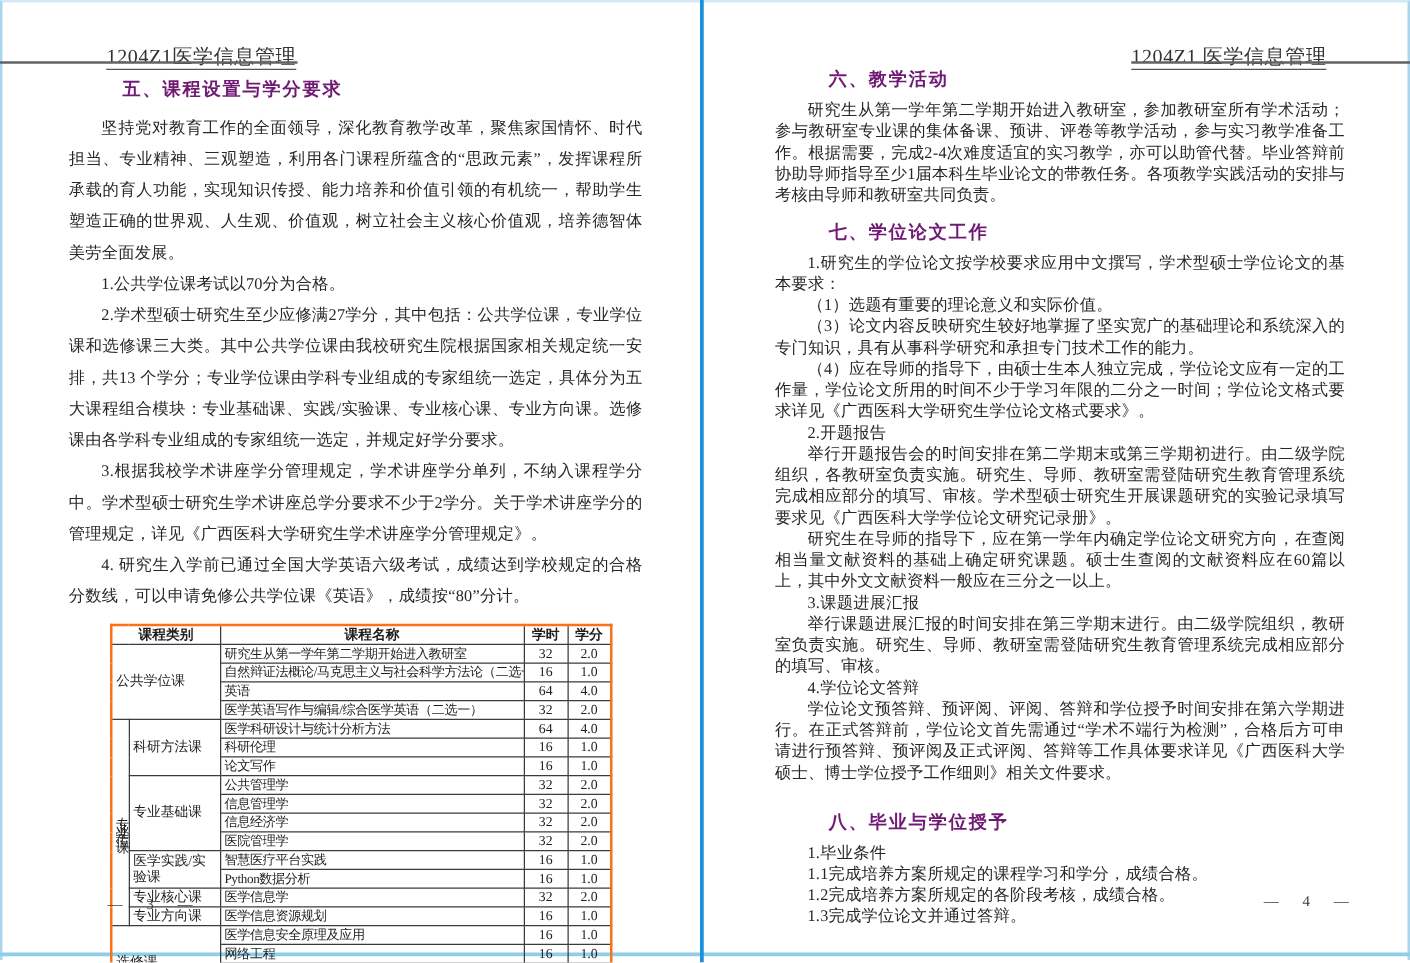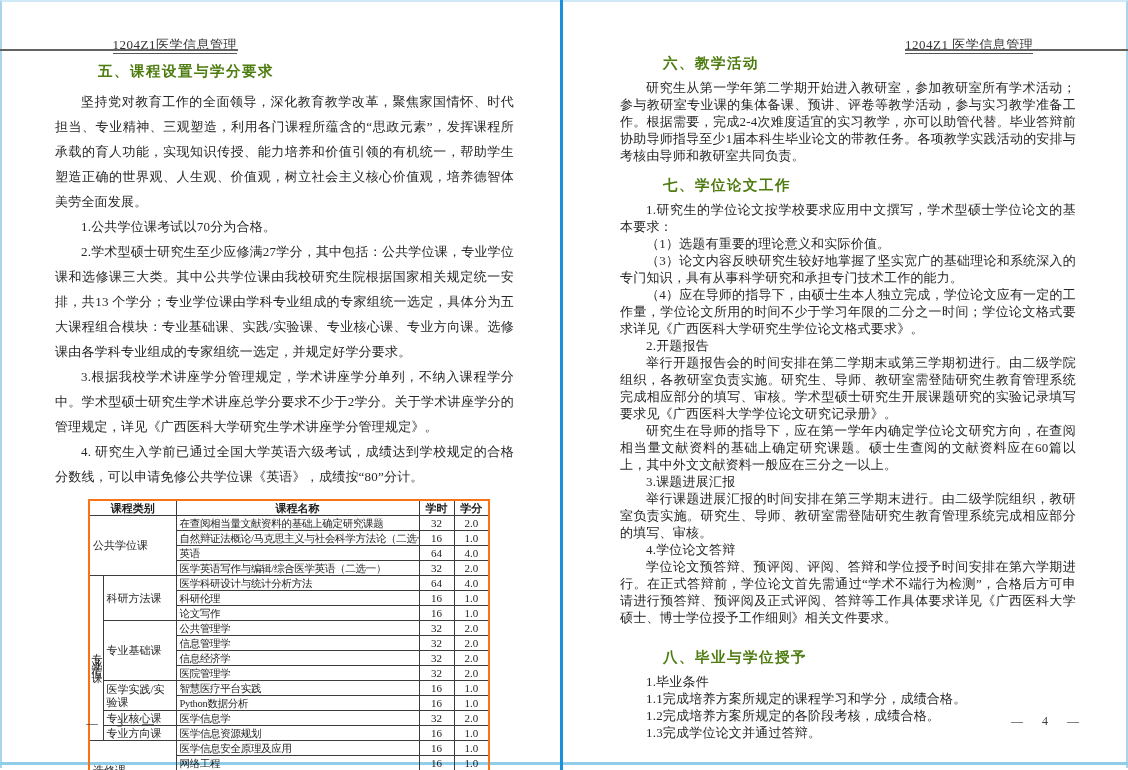--- a/index.html
+++ b/index.html
@@ -12,30 +12,30 @@
   .outer-frame{position:absolute;left:0;top:0;width:1124px;height:766px;
     border-left:2px solid #a9d6ec;border-right:2px solid #a9d6ec;border-top:2px solid #cfe9f6;
     pointer-events:none;}
   .bottom-line{position:absolute;left:0;top:762px;width:1128px;height:3px;background:#90cde9;}
   .divider{position:absolute;left:560px;top:0;width:3px;height:770px;background:#1b90dc;}
 
   .page{position:absolute;top:0;height:768px;}
   .page-left{left:0;width:561px;}
   .page-right{left:564px;width:659px;}
 
-  .rh-text{font-size:13px;color:#333;letter-spacing:0.5px;border-bottom:1px solid #555;padding-bottom:1px;}
+  .rh-text{font-size:16px;color:#333;letter-spacing:0.5px;border-bottom:1px solid #555;padding-bottom:1px;}
   .rh-left{position:absolute;left:0;top:35px;width:237px;text-align:right;}
   .rh-right{position:absolute;left:341px;top:35px;width:223px;text-align:left;}
   .rule-left{position:absolute;left:0;top:49px;width:238px;height:2px;background:#636363;}
   .rule-right{position:absolute;left:341px;top:49px;width:223px;height:2px;background:#636363;}
 
   .content-left{position:absolute;left:55px;top:58px;width:459px;}
   .content-right{position:absolute;left:56px;top:42px;width:456px;}
 
-  .sec-title{font-size:14.5px;font-weight:bold;color:#4d7c0f;letter-spacing:1.5px;
+  .sec-title{font-size:14.5px;font-weight:bold;color:#701a75;letter-spacing:1.5px;
     margin:12px 0 6px 43px;}
   .content-left .sec-title{margin:4px 0 8px 43px;}
   .sec-title.gap-top{margin-top:22px;}
 
   .body-p{font-size:13px;line-height:25px;text-align:justify;text-indent:2em;
     margin:0;letter-spacing:0.2px;color:#272727;}
   .content-right .body-p{line-height:17px;}
 
   .pagenum{position:absolute;font-size:12px;color:#3c3c3c;word-spacing:14px;letter-spacing:1px;}
   .pn-left{left:86px;top:716px;}
@@ -87,21 +87,21 @@
         </colgroup>
         <tbody>
             <tr>
           <th colspan="2">课程类别</th>
           <th>课程名称</th>
           <th>学时</th>
           <th>学分</th>
         </tr>
         <tr>
           <td colspan="2" rowspan="4" class="cat">公共学位课</td>
-          <td class="name">在查阅相当量文献资料的基础上确定研究课题</td>
+          <td class="name">研究生从第一学年第二学期开始进入教研室</td>
           <td class="c">32</td>
           <td class="c">2.0</td>
         </tr>
         <tr>
           <td class="name">自然辩证法概论/马克思主义与社会科学方法论（二选一）</td>
           <td class="c">16</td>
           <td class="c">1.0</td>
         </tr>
         <tr>
           <td class="name">英语</td>

